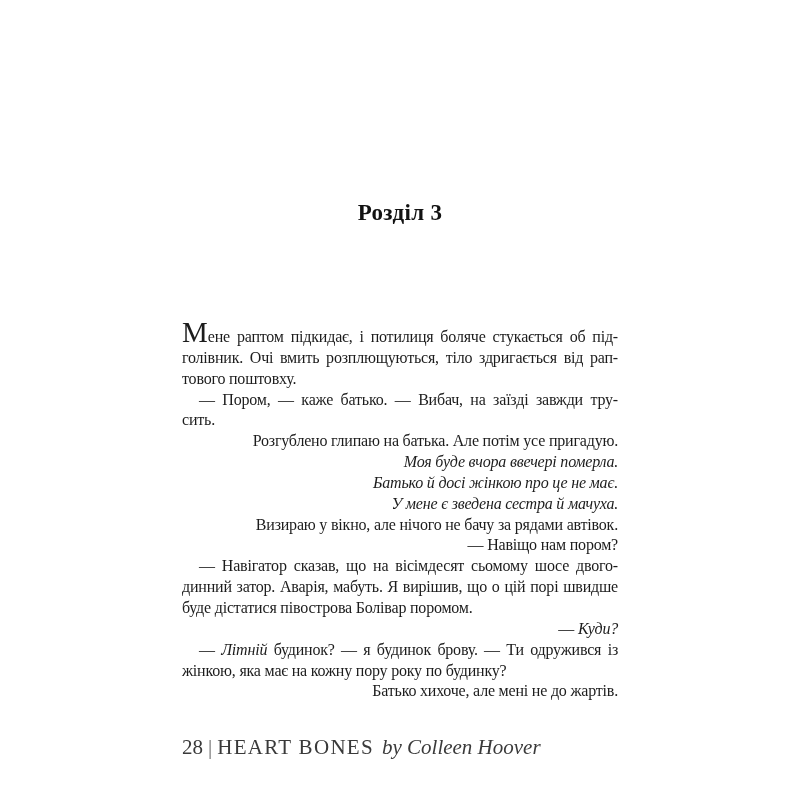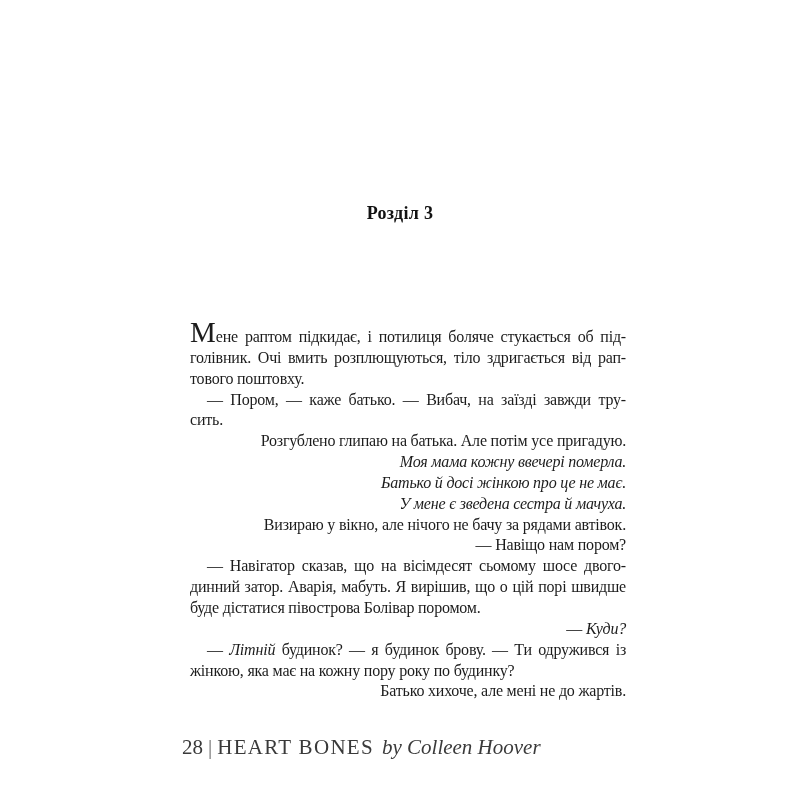--- a/index.html
+++ b/index.html
@@ -13,36 +13,35 @@
     background: #ffffff;
     overflow: hidden;
   }
 
   .chapter-title {
     position: absolute;
     top: 200px;
     left: 182px;
     width: 436px;
     text-align: center;
-    font-size: 18px;
+    font-size: 23px;
     line-height: 26px;
     font-weight: bold;
     color: #121212;
     letter-spacing: 0.3px;
   }
 
   .body-text {
     position: absolute;
     top: 327px;
     left: 182px;
     width: 436px;
     font-size: 16px;
     color: #1c1c1c;
     letter-spacing: -0.2px;
-    margin-left: 8px;
   }
 
   .line {
     height: 20.85px;
     line-height: 20.85px;
     text-align: left;
     white-space: normal;
   }
   .line.justify {
     text-align: justify;
@@ -78,21 +77,21 @@
 
   <div class="chapter-title">Розділ 3</div>
 
   <div class="body-text" id="body-text">
       <div class="line justify"><span class="cap">М</span><span>ене раптом підкидає, і потилиця боляче стукається об під-</span></div>
       <div class="line justify"><span>голівник. Очі вмить розплющуються, тіло здригається від рап-</span></div>
       <div class="line"><span>тового поштовху.</span></div>
       <div class="line indent justify"><span>— Пором, — каже батько. — Вибач, на заїзді завжди тру-</span></div>
       <div class="line"><span>сить.</span></div>
       <div class="line indent"><span>Розгублено глипаю на батька. Але потім усе пригадую.</span></div>
-      <div class="line indent"><span class="it">Моя мама кожну ввечері померла.</span></div>
+      <div class="line indent"><span class="it">Моя буде вчора ввечері померла.</span></div>
       <div class="line indent"><span class="it">Батько й досі жінкою про це не має.</span></div>
       <div class="line indent"><span class="it">У мене є зведена сестра й мачуха.</span></div>
       <div class="line indent"><span>Визираю у вікно, але нічого не бачу за рядами автівок.</span></div>
       <div class="line indent"><span>— Навіщо нам пором?</span></div>
       <div class="line indent justify"><span>— Навігатор сказав, що на вісімдесят сьомому шосе двого-</span></div>
       <div class="line justify"><span>динний затор. Аварія, мабуть. Я вирішив, що о цій порі швидше</span></div>
       <div class="line"><span>буде дістатися півострова Болівар поромом.</span></div>
       <div class="line indent"><span>— </span><span class="it">Куди?</span></div>
       <div class="line indent justify"><span>— </span><span class="it">Літній</span><span> будинок? — я будинок брову. — Ти одружився із</span></div>
       <div class="line"><span>жінкою, яка має на кожну пору року по будинку?</span></div>

